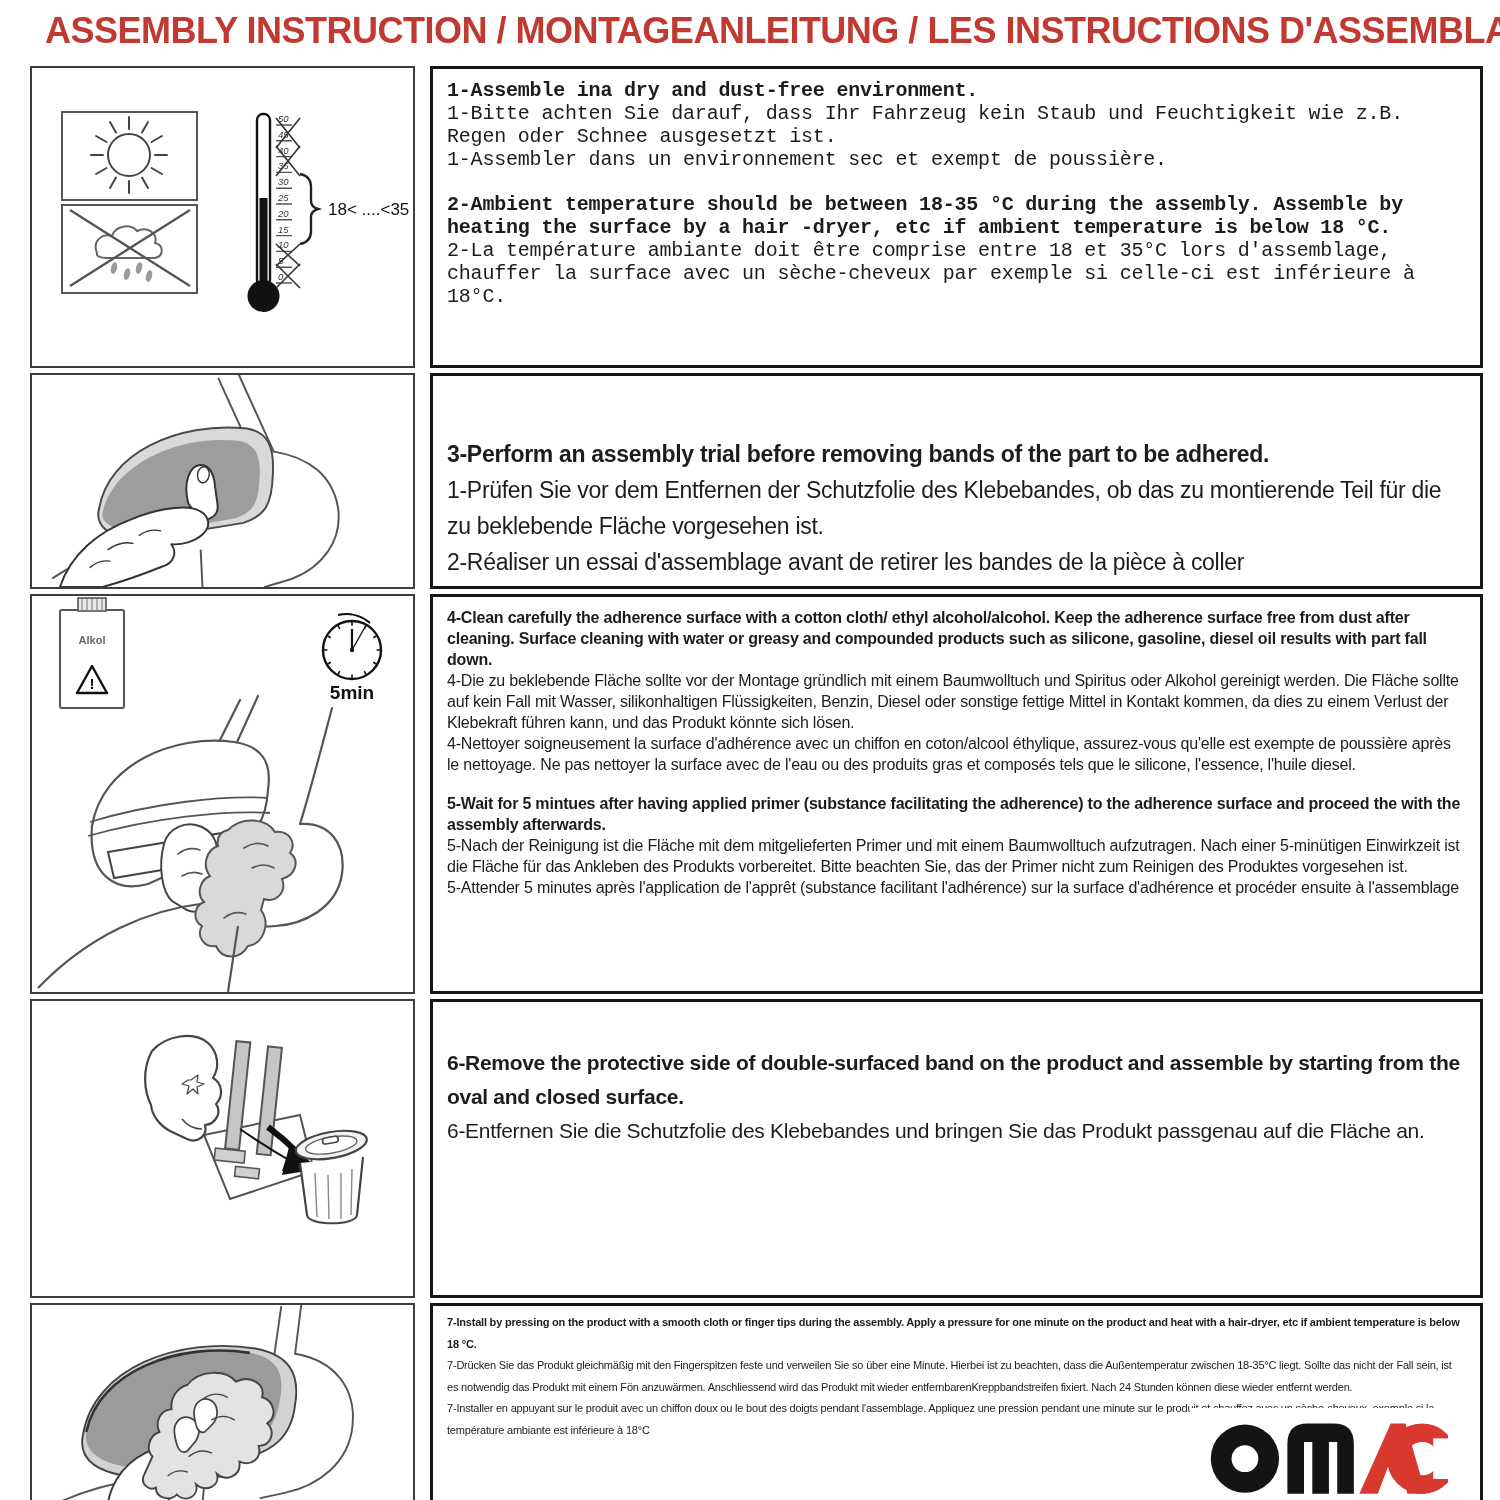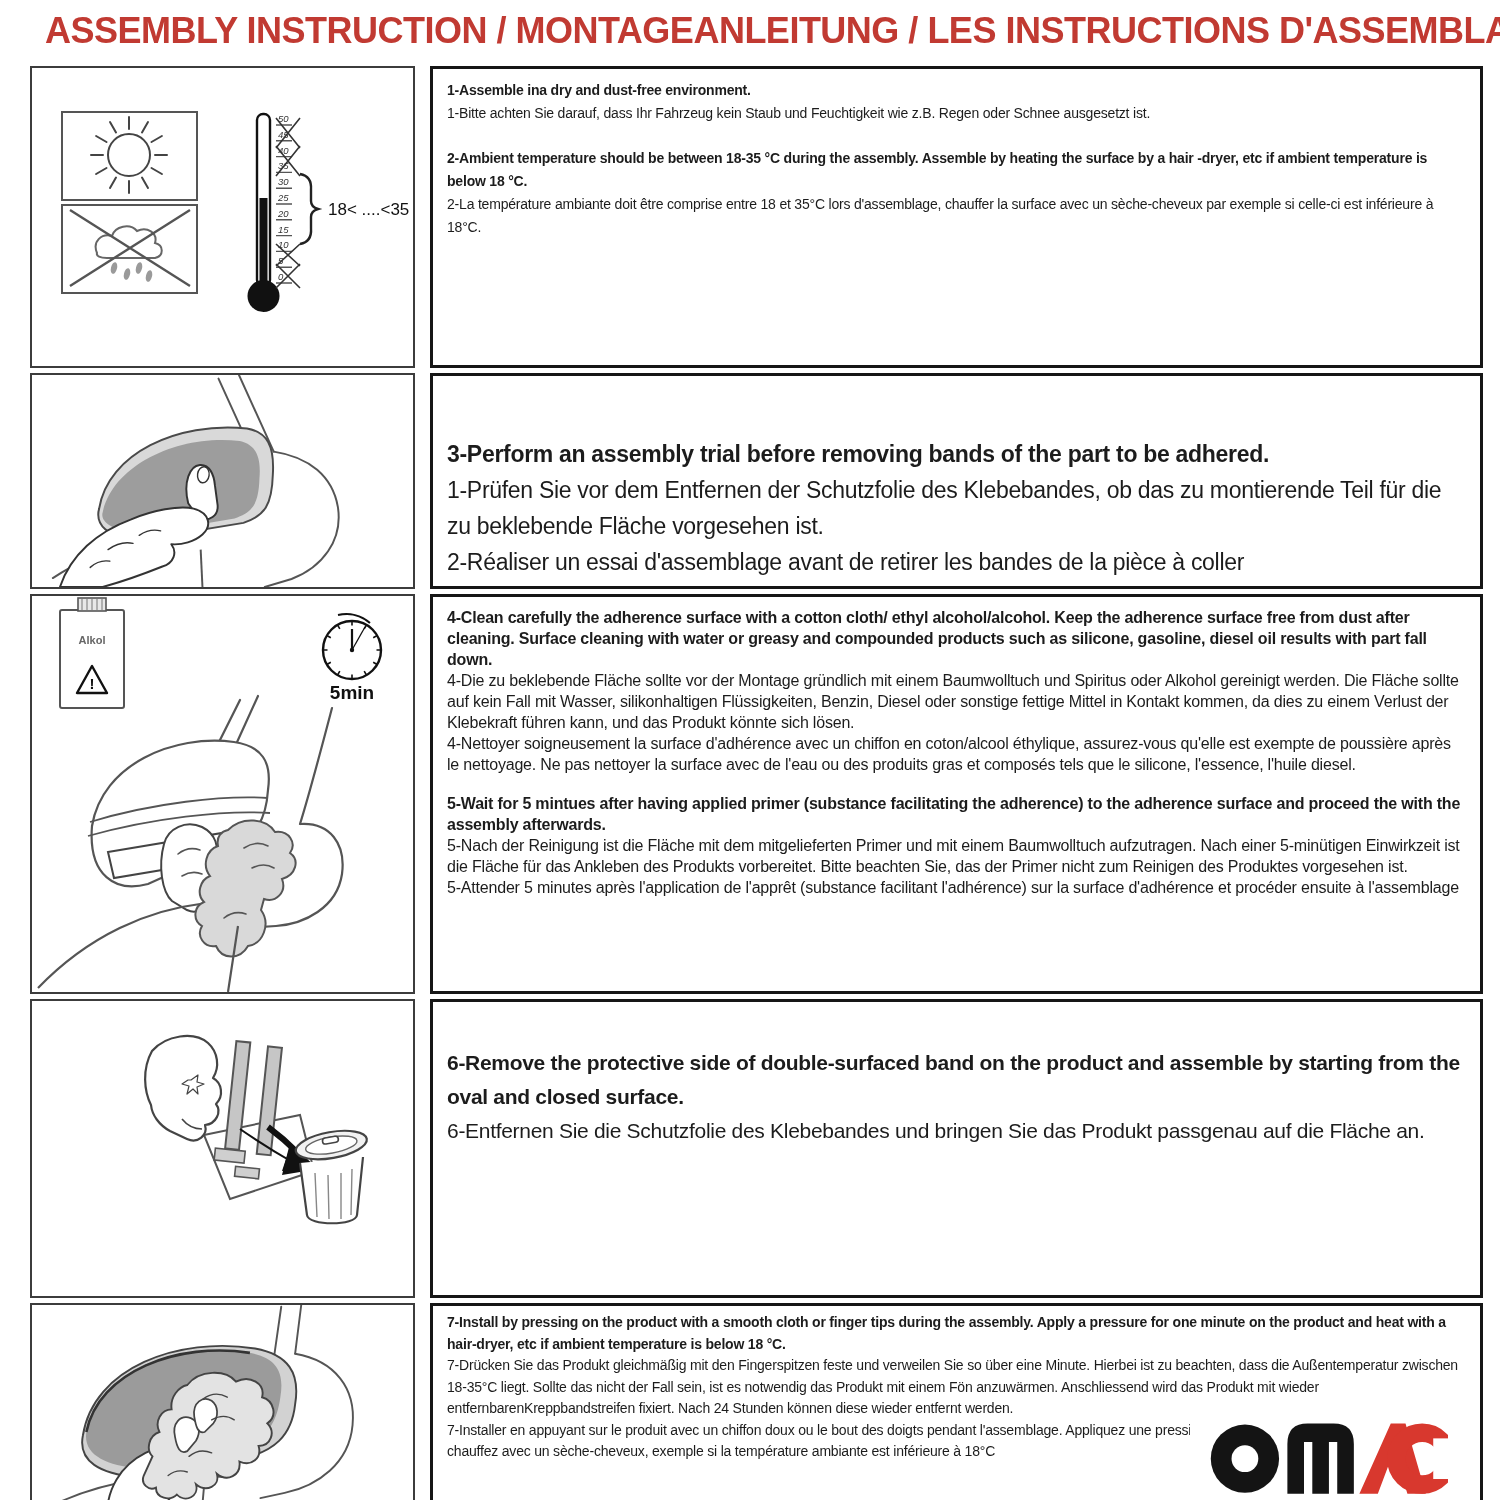--- a/index.html
+++ b/index.html
@@ -9,26 +9,26 @@
   .rows{position:absolute;left:30px;top:66px;width:1453px;}
   .row{display:flex;gap:15px;margin-top:5px;}
   .row:first-child{margin-top:0;}
   .figbox{flex:0 0 385px;width:385px;border:2px solid #3c3c3c;background:#fff;box-sizing:border-box;display:flex;align-items:center;justify-content:center;overflow:hidden;}
   .textbox{flex:1;border:3px solid #161616;background:#fff;box-sizing:border-box;overflow:hidden;}
   .r1{height:302px;} .r2{height:216px;} .r3{height:400px;} .r4{height:299px;} .r5{height:218px;}
   .textbox{padding:10px 16px 8px 14px;}
   .p{margin:0;letter-spacing:-0.2px;}
   .b{font-weight:bold;}
   .gap{margin-top:22px;}
-  .t1 .p{font-size:14px;line-height:23px;}
+  .t1 .p{font-size:20px;line-height:23px;font-family:Liberation Mono, monospace;}
   .t2{padding-top:60px;} .t2 .p{font-size:23px;line-height:36px;letter-spacing:-0.3px;}
   .t3 .p{font-size:16px;line-height:21px;}
   .t3 .gap{margin-top:18px;}
   .t4{padding-top:44px;} .t4 .p{font-size:21px;line-height:34px;letter-spacing:-0.3px;}
-  .t5{padding-top:6px;} .t5 .p{font-size:14px;line-height:21.5px;}
+  .t5{padding-top:6px;} .t5 .p{font-size:11px;line-height:21.5px;}
   .figbox svg{width:100%;height:100%;display:block;}
   .logo{position:absolute;right:30px;top:1408px;width:262px;height:92px;background:#fff;padding:4px 0 0 18px;z-index:5;}
   .logo svg{width:240px;height:86px;display:block;}
 </style>
 </head>
 <body>
 
 <div class="page">
 
   <h1 class="title">ASSEMBLY INSTRUCTION / MONTAGEANLEITUNG / LES INSTRUCTIONS D'ASSEMBLAGE</h1>
@@ -74,20 +74,21 @@
             </g>
             <path stroke="#333" stroke-width="1.6" fill="none" d="M244,20L268,50 M268,20L244,50 M244,48L268,78 M268,48L244,78 M244,146L268,168 M268,146L244,168 M244,166L268,190 M268,166L244,190"></path>
             <path d="M268,76 Q280,78 279,92 L279,103 Q279,109 286,111 Q279,113 279,119 L279,130 Q280,144 268,146" fill="none" stroke="#222" stroke-width="2.4"></path>
             <text x="296" y="117" font-size="17" fill="#111">18&lt; ....&lt;35 C</text>
           </g>
         </svg>
       </div>
       <div class="textbox t1">
         <p class="p b">1-Assemble ina dry and dust-free environment.</p>
         <p class="p">1-Bitte achten Sie darauf, dass Ihr Fahrzeug kein Staub und Feuchtigkeit wie z.B. Regen oder Schnee ausgesetzt ist.</p>
+        <p class="p">1-Assembler dans un environnement sec et exempt de poussière.</p>
         <p class="p b gap">2-Ambient temperature should be between 18-35 °C  during the assembly. Assemble by heating the surface by a hair -dryer, etc if ambient temperature is below 18 °C.</p>
         <p class="p">2-La température ambiante doit être comprise entre 18 et 35°C lors d'assemblage, chauffer la surface avec un sèche-cheveux par exemple si celle-ci est inférieure à 18°C.</p>
       </div>
     </div>
 
     <div class="row r2">
       <div class="figbox">
         <svg viewBox="0 0 381 238">
           <g stroke="#555" stroke-width="2.2" fill="none" stroke-linecap="round" stroke-linejoin="round">
             <path d="M186,4 L226,92"></path>

